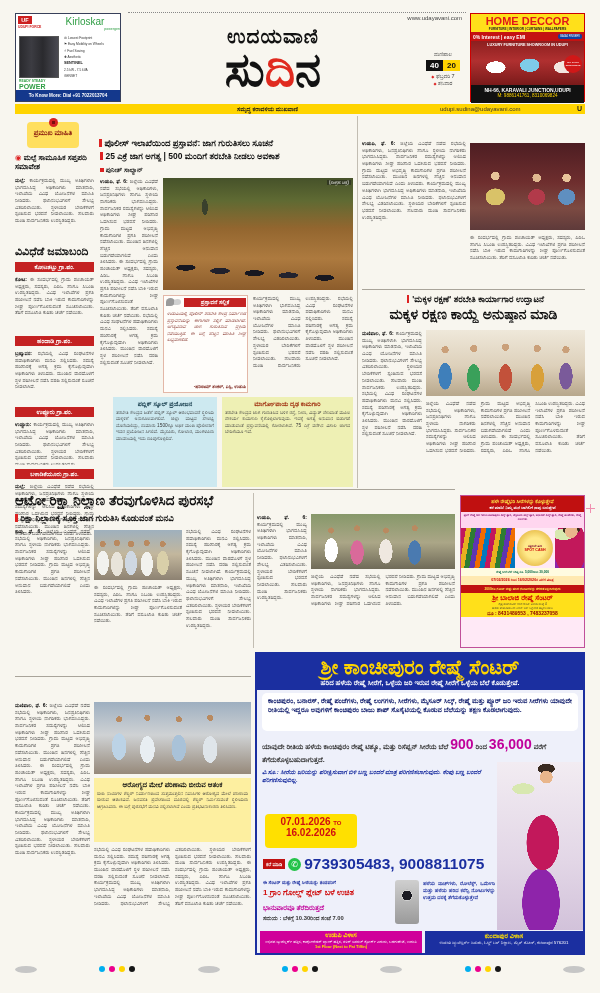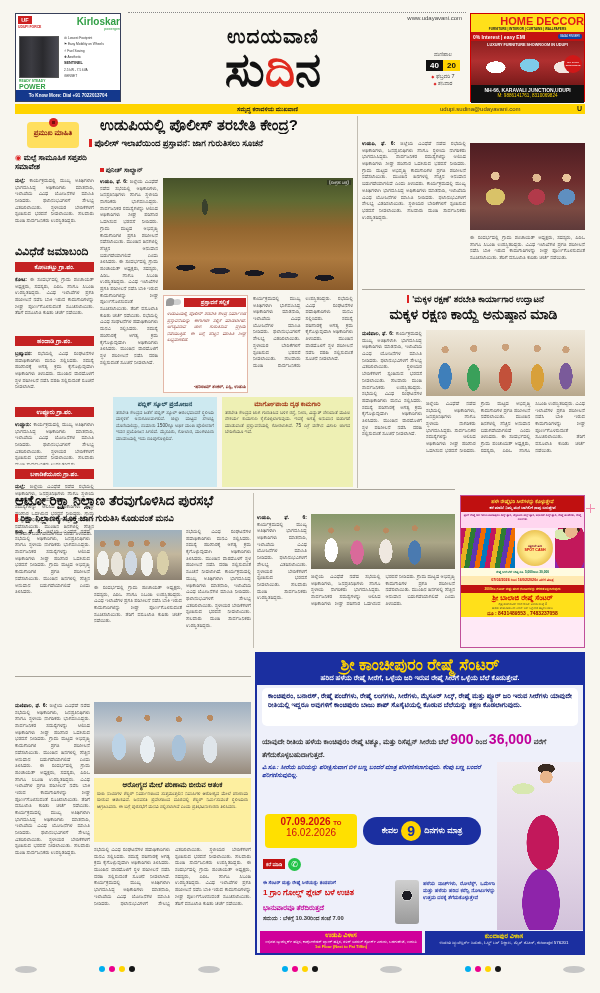--- a/index.html
+++ b/index.html
@@ -106,21 +106,21 @@
 </head>
 <body>
 
 <div id="page">
 
   <div class="abs" style="left:15px;top:13px;width:106px;height:89px;background:#fff;border:1px solid #38405a;">
     <div class="abs" style="left:2px;top:2px;width:30px;height:14px;">
       <div class="abs" style="left:0;top:0;width:14px;height:8px;background:#cc1f1f;color:#fff;font-size:5.5px;font-weight:bold;text-align:center;line-height:8px;">UF</div>
       <div class="abs" style="left:0;top:9px;width:32px;font-size:3.4px;font-weight:bold;color:#c11;">UDUPI FORCE</div>
     </div>
-    <div class="abs" style="left:34px;top:2px;width:70px;text-align:right;font-weight:bold;font-size:10px;color:#2f9e44;">Kirloskar</div>
+    <div class="abs" style="left:34px;top:2px;width:70px;text-align:center;font-weight:normal;font-size:10px;color:#2f9e44;">Kirloskar</div>
     <div class="abs" style="left:34px;top:13px;width:70px;text-align:right;font-size:3.6px;color:#2f9e44;">powergen</div>
     <div class="abs photo ph-genset" style="left:3px;top:22px;width:40px;height:42px;"></div>
     <div class="abs" style="left:48px;top:21px;width:56px;font-size:3.3px;color:#333;line-height:1.9;">
       <div>⚙ <span>Lowest Footprint</span></div>
       <div>⚑ <span>Easy Mobility on Wheels</span></div>
       <div>⚡ <span>Fuel Saving</span></div>
       <div>✚ <span>Aesthetic</span></div>
       <div style="font-weight:bold;font-size:3.8px;color:#222;">SENTINEL</div>
       <div style="font-size:3.2px;">2.5 kW - 7.5 kVA</div>
       <div style="font-size:3.2px;">GENSET</div>
@@ -141,21 +141,21 @@
       <div style="margin:2px auto;width:34px;height:11px;display:flex;">
         <span style="flex:1;background:#111;color:#fff;font-size:8px;font-weight:bold;line-height:11px;">40</span>
         <span style="flex:1;background:#ffd400;color:#111;font-size:8px;font-weight:bold;line-height:11px;">20</span>
       </div>
       <div style="font-size:5.5px;color:#333;"><span style="color:#d22;font-size:4px;">◆</span> <span>ಫೆಬ್ರವರಿ 7</span></div>
       <div style="font-size:5.5px;color:#333;"><span style="color:#d22;font-size:4px;">◆</span> <span>ಶನಿವಾರ</span></div>
     </div>
   </div>
 
   <div class="abs" style="left:470px;top:13px;width:115px;height:89px;background:#ffe01a;border:1px solid #c00;">
-    <div style="font-size:11px;font-weight:900;color:#e01818;text-align:right;margin-top:1px;">HOME DECCOR</div>
+    <div style="font-size:11px;font-weight:900;color:#e01818;text-align:center;margin-top:1px;">HOME DECCOR</div>
     <div style="font-size:3.1px;font-weight:bold;color:#222;text-align:center;">FURNITURE | INTERIOR | CURTAINS | WALLPAPERS</div>
     <div style="height:9px;background:#c41212;display:flex;align-items:center;justify-content:space-between;padding:0 2px;margin-top:1px;">
       <span style="color:#fff;font-size:5px;font-weight:bold;">0% Interest | easy EMI</span>
       <span style="background:#1040a0;color:#fff;font-size:2.6px;padding:1px 2px;border-radius:2px;">BAJAJ FINSERV</span>
     </div>
     <div class="photo ph-furniture" style="position:relative;height:44px;">
       <div style="position:absolute;top:2px;left:0;width:100%;text-align:center;font-size:3.8px;font-weight:bold;color:#fff;">LUXURY FURNITURE SHOWROOM IN UDUPI</div>
       <div style="position:absolute;right:2px;top:14px;width:18px;height:18px;border-radius:50%;background:#d01818;color:#fff;font-size:2.5px;font-weight:bold;display:flex;align-items:center;justify-content:center;text-align:center;">NO CASH DISCOUNTS</div>
     </div>
     <div style="height:18px;background:#111;text-align:center;">
@@ -191,22 +191,22 @@
   </div>
   <div class="abs redbar" style="left:15px;top:407px;width:79px;height:10px;font-size:6.2px;line-height:10px;">ಉಪ್ಪೂರು ಗ್ರಾ.ಪಂ.</div>
   <div class="abs bt" style="left:15px;top:421px;width:79px;height:44px;">
     <span class="dl">ಉಪ್ಪೂರು:</span> <span>ಕಾರ್ಯಕ್ರಮದಲ್ಲಿ ಮುಖ್ಯ ಅತಿಥಿಗಳಾಗಿ ಭಾಗವಹಿಸಿದ್ದ ಅಧಿಕಾರಿಗಳು ಮಾತನಾಡಿ, ಇಲಾಖೆಯ ವಿವಿಧ ಯೋಜನೆಗಳ ಮಾಹಿತಿ ನೀಡಿದರು. ಫಲಾನುಭವಿಗಳಿಗೆ ಸೌಲಭ್ಯ ವಿತರಿಸಲಾಯಿತು. ಸ್ಥಳೀಯರ ಬೇಡಿಕೆಗಳಿಗೆ ಸ್ಪಂದಿಸುವ ಭರವಸೆ ನೀಡಲಾಯಿತು. ಹಲವಾರು ಮಂದಿ ಸಾರ್ವಜನಿಕರು ಉಪಸ್ಥಿತರಿದ್ದರು.</span>
   </div>
   <div class="abs redbar" style="left:15px;top:469px;width:79px;height:10px;font-size:6px;line-height:10px;">ಬಳಾಡಿಕೆಯೂರು ಗ್ರಾ.ಪಂ.</div>
   <div class="abs bt" style="left:15px;top:483px;width:79px;height:74px;">
     <span class="dl">ಮಲ್ಪೆ:</span> <span>ಜಿಲ್ಲೆಯ ವಿವಿಧೆಡೆ ನಡೆದ ಸಭೆಯಲ್ಲಿ ಅಧಿಕಾರಿಗಳು, ಜನಪ್ರತಿನಿಧಿಗಳು ಹಾಗೂ ಸ್ಥಳೀಯ ನಾಗರಿಕರು ಭಾಗವಹಿಸಿದ್ದರು. ಸಾರ್ವಜನಿಕರ ಸಮಸ್ಯೆಗಳನ್ನು ಆಲಿಸಿದ ಅಧಿಕಾರಿಗಳು ಶೀಘ್ರ ಪರಿಹಾರ ಒದಗಿಸುವ ಭರವಸೆ ನೀಡಿದರು. ಗ್ರಾಮ ಮಟ್ಟದ ಅಭಿವೃದ್ಧಿ ಕಾಮಗಾರಿಗಳ ಪ್ರಗತಿ ಪರಿಶೀಲನೆ ನಡೆಸಲಾಯಿತು. ಮುಂದಿನ ದಿನಗಳಲ್ಲಿ ಹೆಚ್ಚಿನ ಅನುದಾನ ಬಿಡುಗಡೆಯಾಗಲಿದೆ ಎಂದು ತಿಳಿಸಿದರು.</span>
   </div>
 
-  <div class="abs hl" style="left:100px;top:116px;width:256px;font-size:15px;">ಉಡುಪಿಯಲ್ಲಿ ಪೊಲೀಸ್ ತರಬೇತಿ ಕೇಂದ್ರ?</div>
-  <div class="abs kick" style="left:89px;top:138px;width:300px;"><span class="rtick"></span><span>ಪೊಲೀಸ್ ಇಲಾಖೆಯಿಂದ ಪ್ರಸ್ತಾವನೆ: ಜಾಗ ಗುರುತಿಸಲು ಸೂಚನೆ</span></div>
+  <div class="abs kick" style="left:99px;top:138px;width:300px;"><span class="rtick"></span><span>ಪೊಲೀಸ್ ಇಲಾಖೆಯಿಂದ ಪ್ರಸ್ತಾವನೆ: ಜಾಗ ಗುರುತಿಸಲು ಸೂಚನೆ</span></div>
+  <div class="abs kick" style="left:100px;top:151px;width:256px;"><span class="rtick"></span><span>25 ಎಕ್ರೆ ಜಾಗ ಅಗತ್ಯ | 500 ಮಂದಿಗೆ ತರಬೇತಿ ನೀಡಲು ಅವಕಾಶ</span></div>
   <div class="abs" style="left:100px;top:166px;width:120px;font-size:6.5px;font-weight:bold;color:#222;">
     <span style="display:inline-block;width:4px;height:4px;background:#d22;"></span> <span>ಪುನೀತ್ ಸಾಲ್ಯಾನ್</span>
   </div>
   <div class="abs bt" style="left:100px;top:178px;width:58px;height:282px;">
     <span class="dl">ಉಡುಪಿ, ಫೆ. 6:</span> <span>ಜಿಲ್ಲೆಯ ವಿವಿಧೆಡೆ ನಡೆದ ಸಭೆಯಲ್ಲಿ ಅಧಿಕಾರಿಗಳು, ಜನಪ್ರತಿನಿಧಿಗಳು ಹಾಗೂ ಸ್ಥಳೀಯ ನಾಗರಿಕರು ಭಾಗವಹಿಸಿದ್ದರು. ಸಾರ್ವಜನಿಕರ ಸಮಸ್ಯೆಗಳನ್ನು ಆಲಿಸಿದ ಅಧಿಕಾರಿಗಳು ಶೀಘ್ರ ಪರಿಹಾರ ಒದಗಿಸುವ ಭರವಸೆ ನೀಡಿದರು. ಗ್ರಾಮ ಮಟ್ಟದ ಅಭಿವೃದ್ಧಿ ಕಾಮಗಾರಿಗಳ ಪ್ರಗತಿ ಪರಿಶೀಲನೆ ನಡೆಸಲಾಯಿತು. ಮುಂದಿನ ದಿನಗಳಲ್ಲಿ ಹೆಚ್ಚಿನ ಅನುದಾನ ಬಿಡುಗಡೆಯಾಗಲಿದೆ ಎಂದು ತಿಳಿಸಿದರು.</span> <span>ಈ ಸಂದರ್ಭದಲ್ಲಿ ಗ್ರಾಮ ಪಂಚಾಯತ್ ಅಧ್ಯಕ್ಷರು, ಸದಸ್ಯರು, ಪಿಡಿಒ ಹಾಗೂ ಸಿಬಂದಿ ಉಪಸ್ಥಿತರಿದ್ದರು. ವಿವಿಧ ಇಲಾಖೆಗಳ ಪ್ರಗತಿ ಪರಿಶೀಲನೆ ನಡೆಸಿ ಬಾಕಿ ಇರುವ ಕಾಮಗಾರಿಗಳನ್ನು ಶೀಘ್ರ ಪೂರ್ಣಗೊಳಿಸುವಂತೆ ಸೂಚಿಸಲಾಯಿತು. ತೆರಿಗೆ ವಸೂಲಾತಿ ಕುರಿತು ಚರ್ಚೆ ನಡೆಯಿತು.</span> <span>ಸಭೆಯಲ್ಲಿ ವಿವಿಧ ಸಂಘಟನೆಗಳ ಪದಾಧಿಕಾರಿಗಳು ಮನವಿ ಸಲ್ಲಿಸಿದರು. ಸಮಸ್ಯೆ ಪರಿಹಾರಕ್ಕೆ ಅಗತ್ಯ ಕ್ರಮ ಕೈಗೊಳ್ಳುವುದಾಗಿ ಅಧಿಕಾರಿಗಳು ತಿಳಿಸಿದರು. ಮುಂದಿನ ವಾರದೊಳಗೆ ಸ್ಥಳ ಪರಿಶೀಲನೆ ನಡೆಸಿ ವರದಿ ಸಲ್ಲಿಸುವಂತೆ ಸೂಚನೆ ನೀಡಲಾಗಿದೆ.</span>
   </div>
   <div class="abs photo ph-police" style="left:163px;top:178px;width:190px;height:112px;">
     <span class="cap">(ಸಂಗ್ರಹ ಚಿತ್ರ)</span>
   </div>
   <div class="abs" style="left:163px;top:295px;width:85px;height:98px;background:#fffdfa;border:1px solid #e3b7a7;">
@@ -310,45 +310,41 @@
   <div class="abs" style="left:94px;top:778px;width:157px;height:64px;background:#fdefa0;padding:3px;">
     <div class="boxtitle" style="font-size:7px;color:#111;">ಆರೋಗ್ಯದ ಮೇಲೆ ಪರಿಣಾಮ ಬೀರುವ ಆತಂಕ</div>
     <div class="bt" style="margin-top:2px;height:46px;font-size:4.8px;">ಬೀದಿ ನಾಯಿಗಳ ಶೆಲ್ಟರ್ ನಿರ್ಮಾಣದಿಂದ ಸುತ್ತಮುತ್ತಲಿನ ನಿವಾಸಿಗಳ ಆರೋಗ್ಯದ ಮೇಲೆ ಪರಿಣಾಮ ಬೀರುವ ಆತಂಕವಿದೆ. ಜನವಸತಿ ಪ್ರದೇಶದಿಂದ ದೂರದಲ್ಲಿ ಶೆಲ್ಟರ್ ನಿರ್ಮಿಸುವಂತೆ ಸ್ಥಳೀಯರು ಆಗ್ರಹಿಸಿದರು. ಈ ಬಗ್ಗೆ ಪುರಸಭೆಗೆ ಮನವಿ ಸಲ್ಲಿಸಲಾಗಿದೆ ಎಂದು ಪ್ರತಿಭಟನಾಕಾರರು ತಿಳಿಸಿದರು.</div>
   </div>
   <div class="abs bt cols2" style="left:94px;top:846px;width:157px;height:106px;">
     <span>ಸಭೆಯಲ್ಲಿ ವಿವಿಧ ಸಂಘಟನೆಗಳ ಪದಾಧಿಕಾರಿಗಳು ಮನವಿ ಸಲ್ಲಿಸಿದರು. ಸಮಸ್ಯೆ ಪರಿಹಾರಕ್ಕೆ ಅಗತ್ಯ ಕ್ರಮ ಕೈಗೊಳ್ಳುವುದಾಗಿ ಅಧಿಕಾರಿಗಳು ತಿಳಿಸಿದರು. ಮುಂದಿನ ವಾರದೊಳಗೆ ಸ್ಥಳ ಪರಿಶೀಲನೆ ನಡೆಸಿ ವರದಿ ಸಲ್ಲಿಸುವಂತೆ ಸೂಚನೆ ನೀಡಲಾಗಿದೆ.</span> <span>ಕಾರ್ಯಕ್ರಮದಲ್ಲಿ ಮುಖ್ಯ ಅತಿಥಿಗಳಾಗಿ ಭಾಗವಹಿಸಿದ್ದ ಅಧಿಕಾರಿಗಳು ಮಾತನಾಡಿ, ಇಲಾಖೆಯ ವಿವಿಧ ಯೋಜನೆಗಳ ಮಾಹಿತಿ ನೀಡಿದರು. ಫಲಾನುಭವಿಗಳಿಗೆ ಸೌಲಭ್ಯ ವಿತರಿಸಲಾಯಿತು. ಸ್ಥಳೀಯರ ಬೇಡಿಕೆಗಳಿಗೆ ಸ್ಪಂದಿಸುವ ಭರವಸೆ ನೀಡಲಾಯಿತು. ಹಲವಾರು ಮಂದಿ ಸಾರ್ವಜನಿಕರು ಉಪಸ್ಥಿತರಿದ್ದರು.</span> <span>ಈ ಸಂದರ್ಭದಲ್ಲಿ ಗ್ರಾಮ ಪಂಚಾಯತ್ ಅಧ್ಯಕ್ಷರು, ಸದಸ್ಯರು, ಪಿಡಿಒ ಹಾಗೂ ಸಿಬಂದಿ ಉಪಸ್ಥಿತರಿದ್ದರು. ವಿವಿಧ ಇಲಾಖೆಗಳ ಪ್ರಗತಿ ಪರಿಶೀಲನೆ ನಡೆಸಿ ಬಾಕಿ ಇರುವ ಕಾಮಗಾರಿಗಳನ್ನು ಶೀಘ್ರ ಪೂರ್ಣಗೊಳಿಸುವಂತೆ ಸೂಚಿಸಲಾಯಿತು. ತೆರಿಗೆ ವಸೂಲಾತಿ ಕುರಿತು ಚರ್ಚೆ ನಡೆಯಿತು.</span>
   </div>
 
   <div class="abs" style="left:255px;top:652px;width:330px;height:303px;border:2px solid #1b2fa0;background:#eef0fa;overflow:hidden;">
     <div style="background:#1b2fa0;text-align:center;padding:2px 0 3px 0;">
-      <div style="font-size:16px;font-weight:900;color:#ffd400;white-space:nowrap;">ಶ್ರೀ ಕಾಂಚೀಪುರಂ ರೇಷ್ಮೆ ಸೆಂಟರ್</div>
+      <div style="font-size:20px;font-weight:900;color:#ffd400;white-space:nowrap;">ಶ್ರೀ ಕಾಂಚೀಪುರಂ ರೇಷ್ಮೆ ಸೆಂಟರ್</div>
       <div style="font-size:7px;font-weight:bold;color:#fff;">ಹರಿದ ಹಳೆಯ ರೇಷ್ಮೆ ಸೀರೆಗೆ, ಒಳ್ಳೆಯ ಜರಿ ಇರುವ ರೇಷ್ಮೆ ಸೀರೆಗೆ ಒಳ್ಳೆಯ ಬೆಲೆ ಕೊಡುತ್ತೇವೆ.</div>
     </div>
     <div style="margin:3px 5px 0 5px;background:#fff;border-radius:5px;padding:3px 6px;font-size:6.8px;font-weight:bold;color:#14206e;text-align:justify;line-height:1.35;height:32px;overflow:hidden;">ಕಾಂಚಿಪುರಂ, ಬನಾರಸ್, ರೇಷ್ಮೆ ಪಂಚೆಗಳು, ರೇಷ್ಮೆ ಲಂಗಗಳು, ಸೀರೆಗಳು, ಮೈಸೂರ್ ಸಿಲ್ಕ್, ರೇಷ್ಮೆ ಮತ್ತು ಪ್ಯೂರ್ ಜರಿ ಇರುವ ಸೀರೆಗಳು ಯಾವುದೇ ರೀತಿಯಲ್ಲಿ ಇದ್ದರೂ ಅವುಗಳಿಗೆ ಕಾಂಚಿಪುರಂ ಬಾಜು ಶಾಪ್ ಸೊಸೈಟಿಯಲ್ಲಿ ಕೊಡುವ ಬೆಲೆಯನ್ನು ತಕ್ಷಣ ಕೊಡಲಾಗುವುದು.</div>
     <div style="margin:3px 5px 0 5px;font-size:7px;font-weight:bold;color:#333;line-height:1.5;">
       <span>ಯಾವುದೇ ರೀತಿಯ ಹಳೆಯ ಕಾಂಚಿಪುರಂ ರೇಷ್ಮೆ ಟಿಶ್ಯೂ, ಮತ್ತು ರಿಸೆಪ್ಷನ್ ಸೀರೆಯ ಬೆಲೆ</span>
       <span style="font-size:14px;color:#c0009a;">900</span>
       <span>ರಿಂದ</span>
       <span style="font-size:14px;color:#c0009a;">36,000</span>
       <span>ವರೆಗೆ ತೆಗೆದುಕೊಳ್ಳಬಹುದಾಗುತ್ತದೆ.</span>
     </div>
     <div style="margin:2px 5px 0 5px;font-size:6.2px;font-weight:bold;font-style:italic;color:#1b2fa0;width:230px;">ವಿ.ಸೂ.: ಸೀರೆಯ ಜರಿಯನ್ನು ಪರೀಕ್ಷಿಸುವಾಗ ಬಿಳಿ ಬಣ್ಣ ಬಂದರೆ ಮಾತ್ರ ಪರಿಗಣಿಸಲಾಗುವುದು. ಕೆಂಪು ಬಣ್ಣ ಬಂದರೆ ಪರಿಗಣಿಸುವುದಿಲ್ಲ.</div>
     <div class="abs photo ph-woman" style="left:240px;top:108px;width:88px;height:168px;"></div>
     <div class="abs" style="left:8px;top:160px;width:92px;height:34px;background:#ffe000;border-radius:4px;text-align:center;">
-      <div style="font-size:10px;font-weight:900;color:#d01010;padding-top:2px;"><span>07.09.2026</span> <span style="font-size:6px;">TO</span></div>
-      <div style="font-size:10px;font-weight:400;color:#d01010;">16.02.2026</div>
-    </div>
-    <div class="abs" style="left:106px;top:163px;width:118px;height:28px;background:#1b2fa0;border-radius:14px;display:flex;align-items:center;justify-content:center;gap:3px;">
-      <span style="color:#fff;font-size:8px;font-weight:bold;">ಕೇವಲ</span>
-      <span style="width:20px;height:20px;border-radius:50%;background:#ffd400;color:#1b2fa0;font-size:14px;font-weight:900;text-align:center;line-height:20px;">9</span>
-      <span style="color:#fff;font-size:8px;font-weight:bold;">ದಿನಗಳು ಮಾತ್ರ</span>
+      <div style="font-size:10px;font-weight:900;color:#d01010;padding-top:2px;"><span>07.01.2026</span> <span style="font-size:6px;">TO</span></div>
+      <div style="font-size:10px;font-weight:700;color:#d01010;">16.02.2026</div>
     </div>
     <div class="abs" style="left:6px;top:198px;width:230px;height:24px;display:flex;align-items:center;gap:3px;">
       <span style="background:#c01010;color:#fff;font-size:5px;font-weight:bold;padding:2px 3px;text-align:center;line-height:1.2;">ಕರೆ ಮಾಡಿ</span>
       <span style="width:13px;height:13px;border-radius:50%;background:#25c34a;color:#fff;font-size:8px;text-align:center;line-height:13px;">✆</span>
+      <span style="font-size:15.5px;font-weight:900;color:#1b2fa0;white-space:nowrap;">9739305483, 9008811075</span>
     </div>
     <div class="abs" style="left:6px;top:226px;width:128px;font-size:4.8px;font-weight:bold;color:#1b2fa0;">ಈ ಸೆಂಟರ್ ಮತ್ತು ರೇಷ್ಮೆ ಸೀರೆಯನ್ನು ತಂದವರಿಗೆ</div>
     <div class="abs" style="left:6px;top:234px;width:128px;font-size:8px;font-weight:900;color:#d01010;">1 ಗ್ರಾಂ ಗೋಲ್ಡ್ ಪ್ಲೇಟ್ ಬಳೆ ಉಚಿತ</div>
     <div class="abs" style="left:6px;top:250px;width:128px;font-size:7px;font-weight:bold;color:#c0009a;">ಭಾನುವಾರವೂ ತೆರೆದಿರುತ್ತದೆ</div>
     <div class="abs" style="left:6px;top:261px;width:140px;font-size:5.8px;font-weight:bold;color:#333;">ಸಮಯ : ಬೆಳಗ್ಗೆ 10.30ರಿಂದ ಸಂಜೆ 7.00</div>
     <div class="abs photo ph-watch" style="left:138px;top:226px;width:24px;height:44px;"></div>
     <div class="abs" style="left:166px;top:226px;width:72px;font-size:5.2px;font-weight:bold;color:#1b2fa0;text-align:justify;">ಹಳೆಯ ವಾಚ್‌ಗಳು, ರೋಲೆಕ್ಸ್, ಒಮೇಗಾ ಮತ್ತು ಹಳೆಯ ಹರಿದ ಕರೆನ್ಸಿ ನೋಟುಗಳನ್ನು ಉತ್ತಮ ದರಕ್ಕೆ ತೆಗೆದುಕೊಳ್ಳುತ್ತೇವೆ</div>
     <div class="abs" style="left:3px;top:277px;width:162px;height:23px;background:#d0009a;text-align:center;overflow:hidden;">
       <div style="font-size:6.5px;font-weight:bold;color:#ffe000;">ಉಡುಪಿ ವಿಳಾಸ</div>
       <div style="font-size:4px;color:#fff;padding:0 3px;">ಅಭಿನವ ಜ್ಯುವೆಲ್ಲರ್ಸ್ ಹತ್ತಿರ, ಕಾರ್ಪೊರೇಶನ್ ಬ್ಯಾಂಕ್ ಹತ್ತಿರ, ನಳಿನ್ ಜನರಲ್ ಸ್ಟೋರ್ಸ್ ಎದುರು, ಬಡಗುಪೇಟೆ, ಉಡುಪಿ</div>

